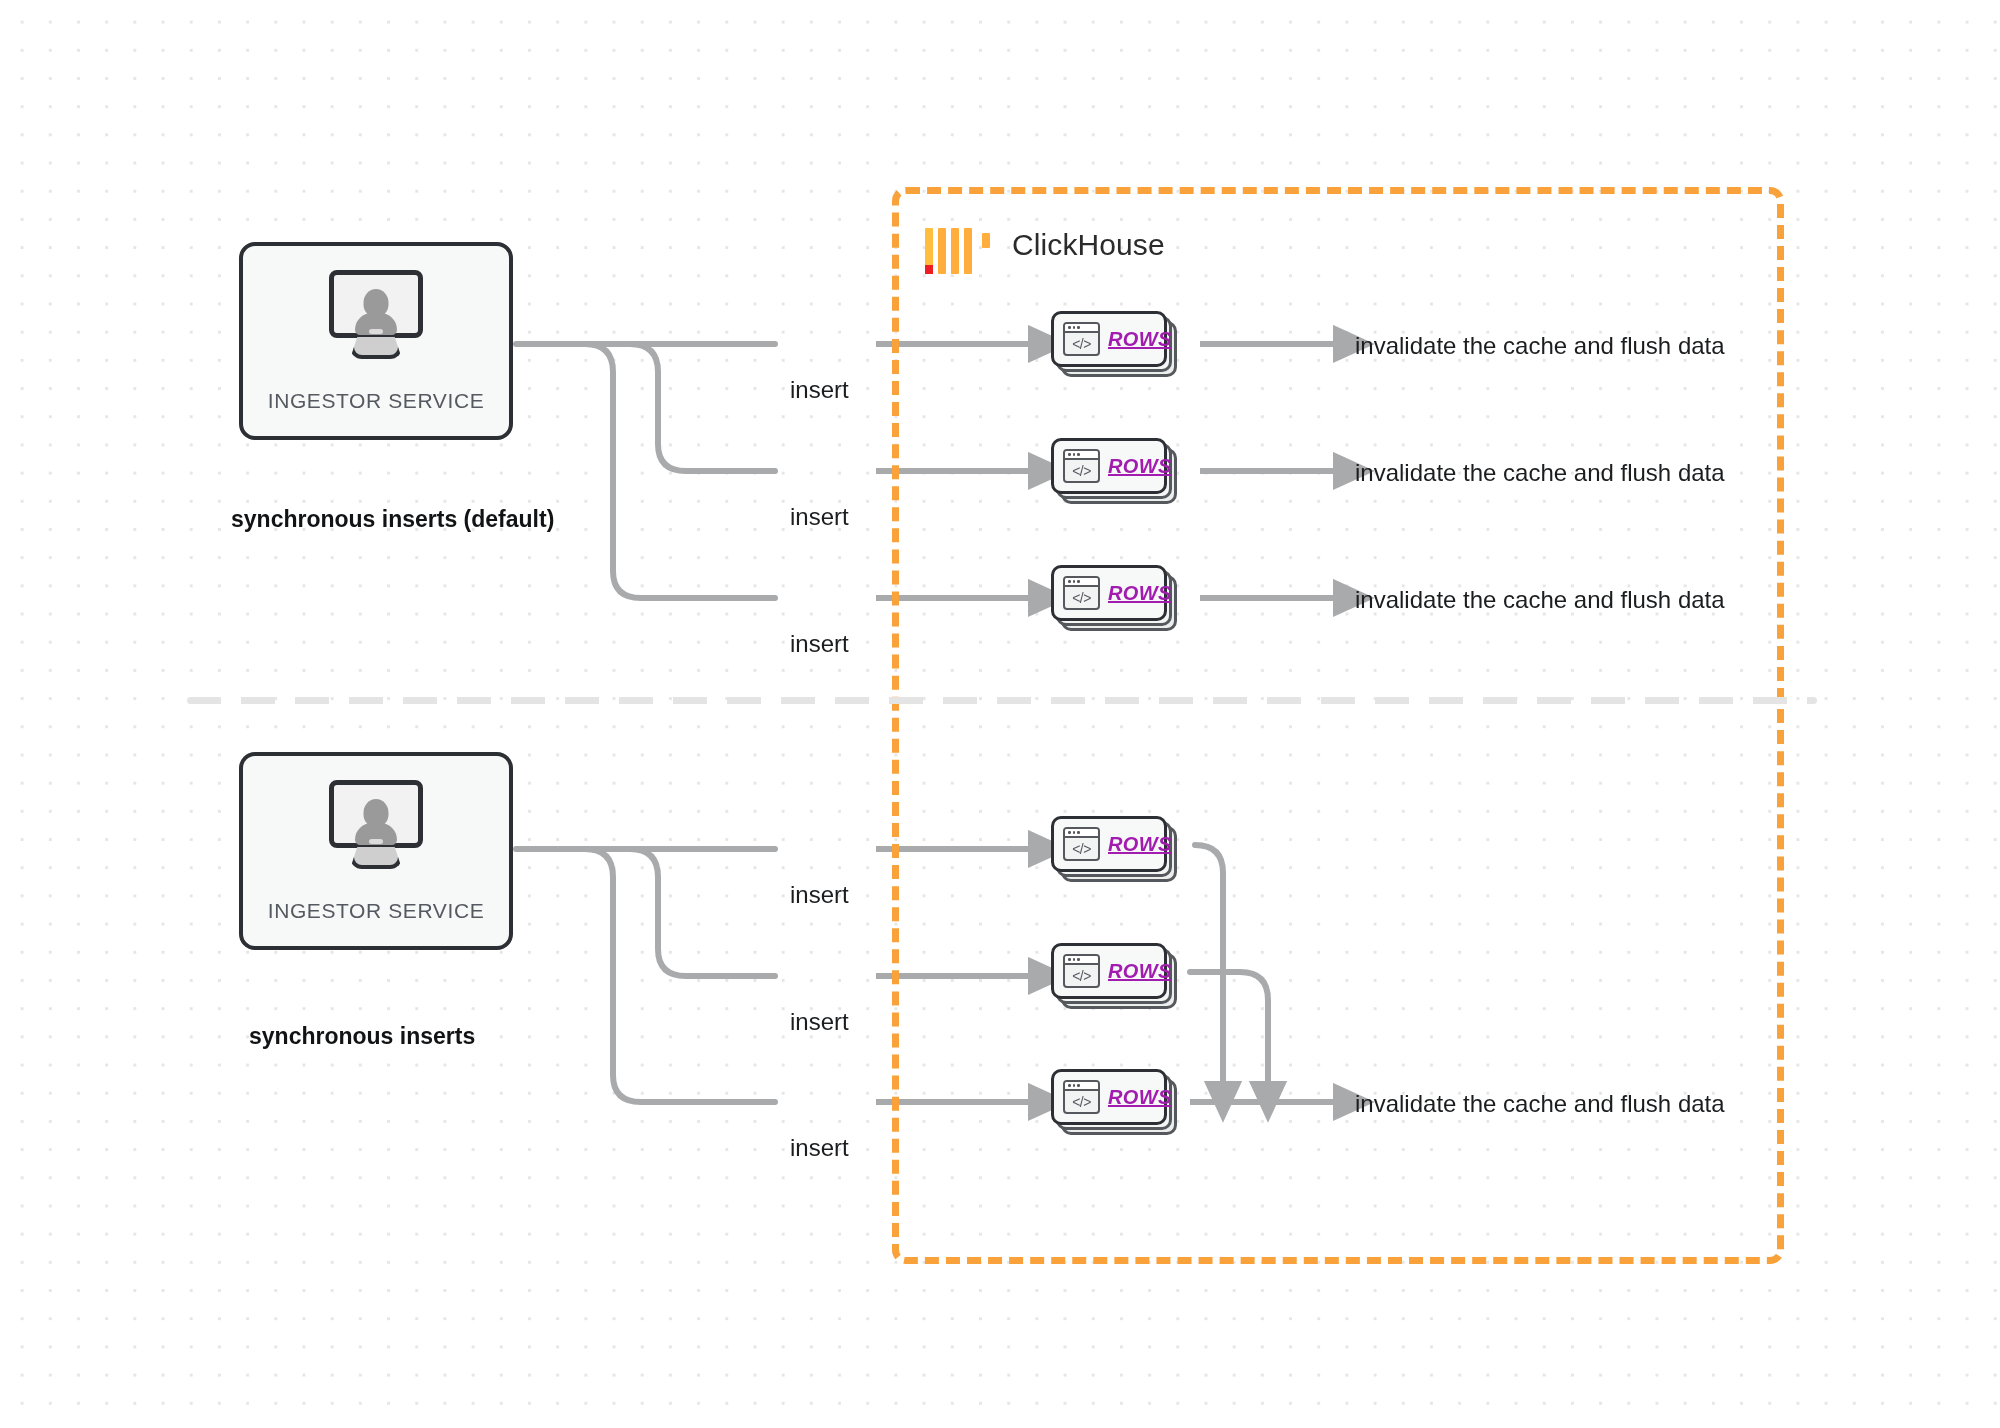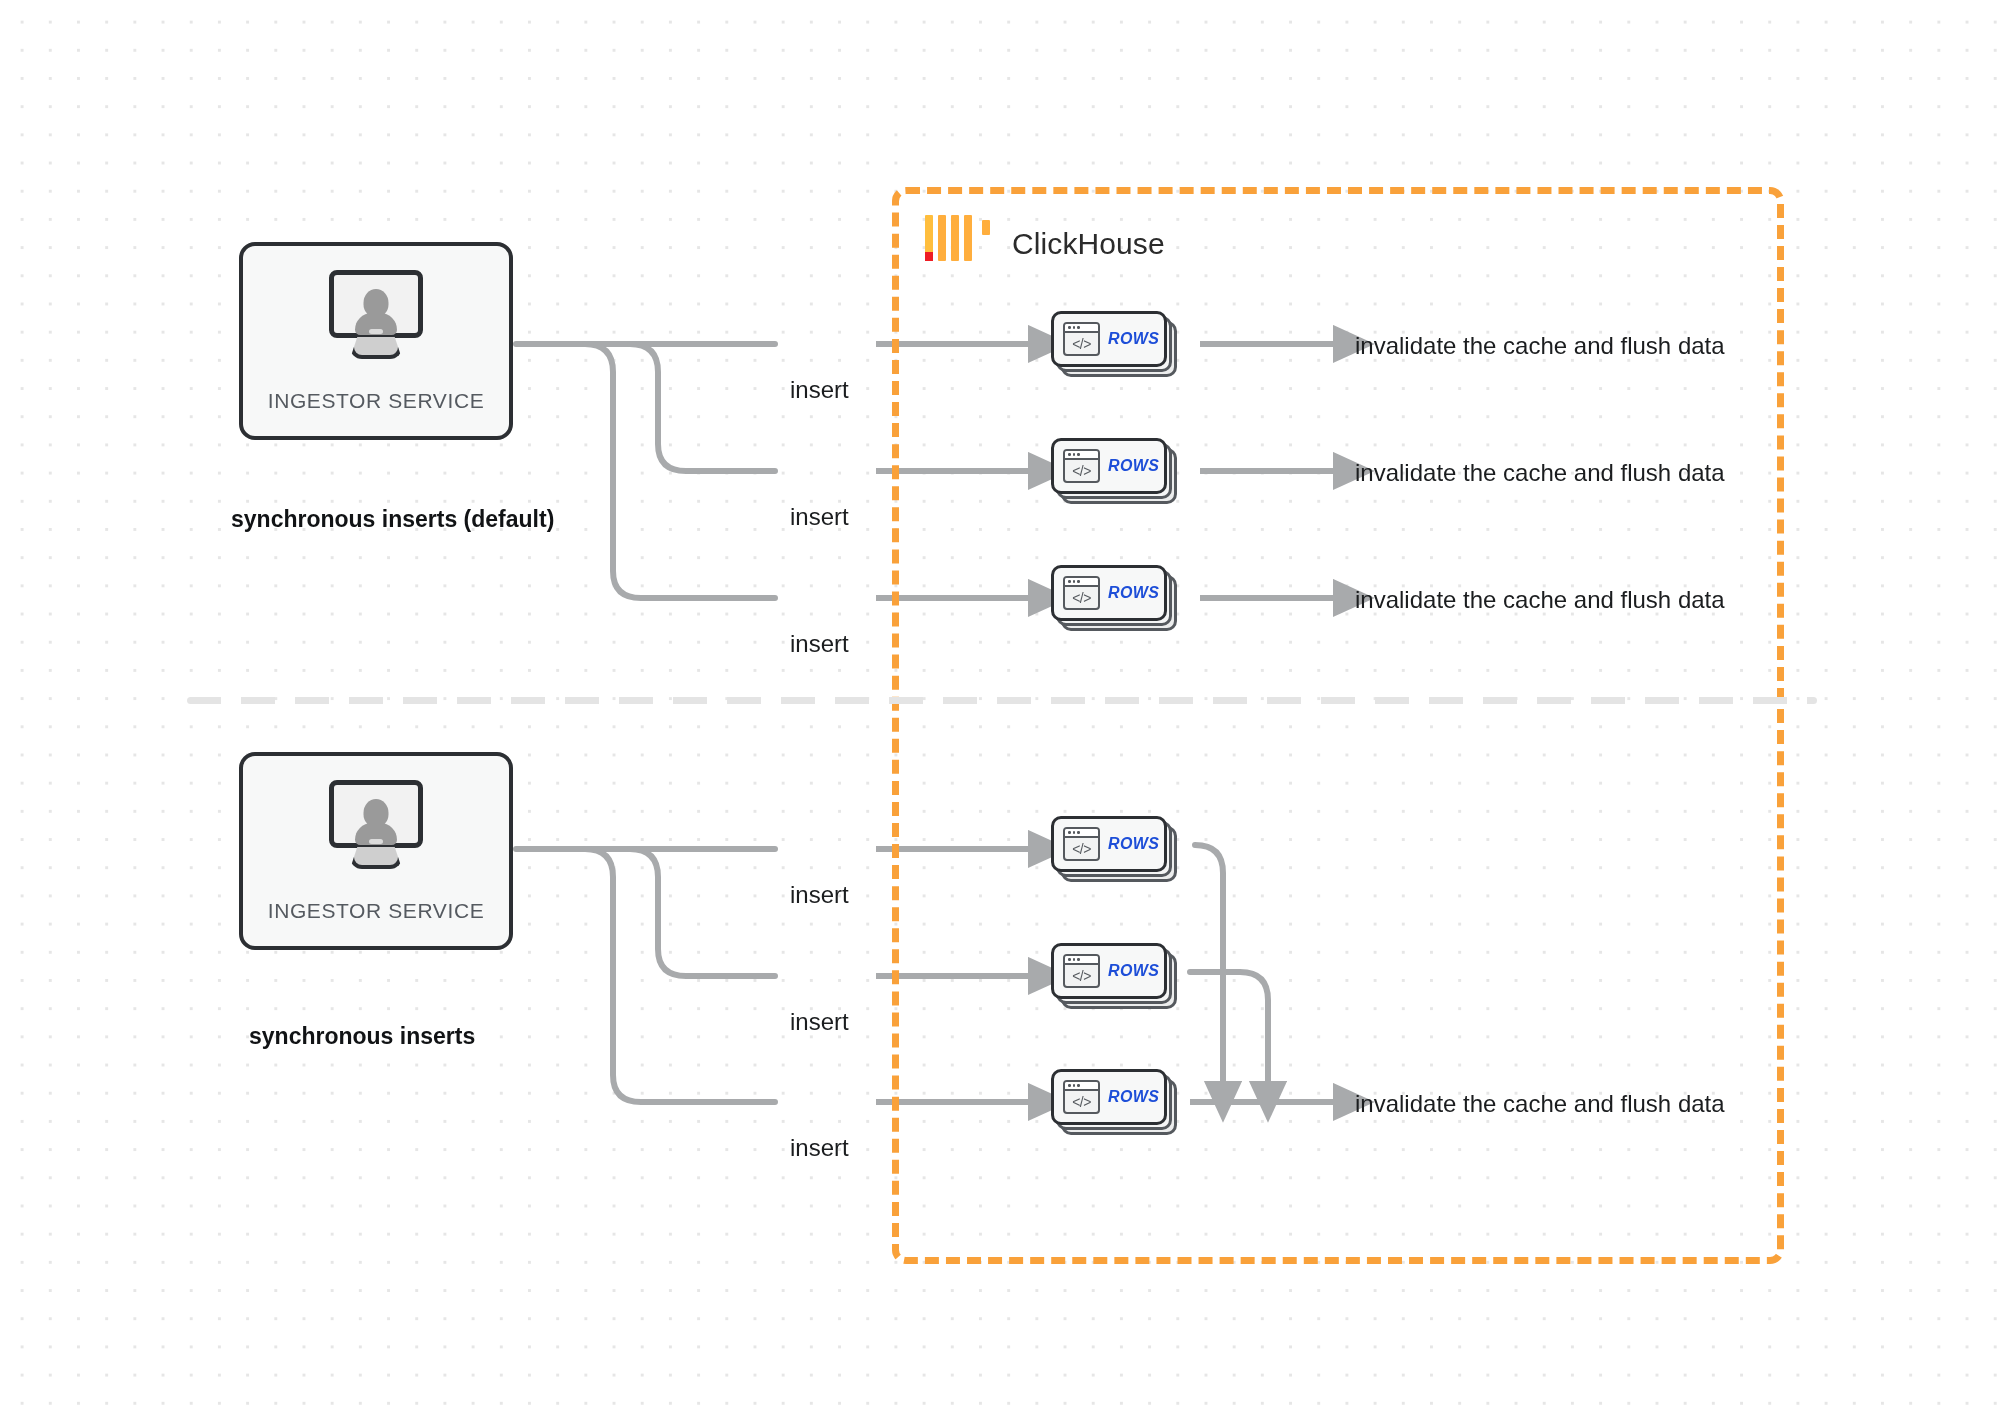--- a/index.html
+++ b/index.html
@@ -38,23 +38,23 @@
     height: 1077px;
     border: 7px dashed #f9a13a;
     border-radius: 14px;
     box-sizing: border-box;
   }
 
   
   .ch-brand {
     position: absolute;
     left: 925px;
-    top: 215px;
+    top: 228px;
     display: flex;
-    align-items: flex-end;
+    align-items: flex-start;
     gap: 22px;
   }
   .ch-logo {
     position: relative;
     width: 52px;
     height: 46px;
   }
   .ch-logo .bar {
     position: absolute;
     top: 0;
@@ -272,25 +272,26 @@
     flex: 1;
     display: flex;
     align-items: center;
     justify-content: center;
     font-size: 14px;
     color: #55595e;
     font-family: "Liberation Sans", sans-serif;
     letter-spacing: -0.5px;
   }
   .rows-label {
-    font-size: 16px;
+    font-size: 20px;
     font-style: italic;
     font-weight: bold;
-    color: #1d4ed8;
+    color: #a21caf;
     letter-spacing: 0.4px;
+    text-decoration: underline;
   }
 
   
   .wire-text {
     position: absolute;
     font-size: 24px;
     color: #1b1d1f;
     white-space: nowrap;
   }
   .wire-text.insert { color: #1b1d1f; margin-top: 44px; }

